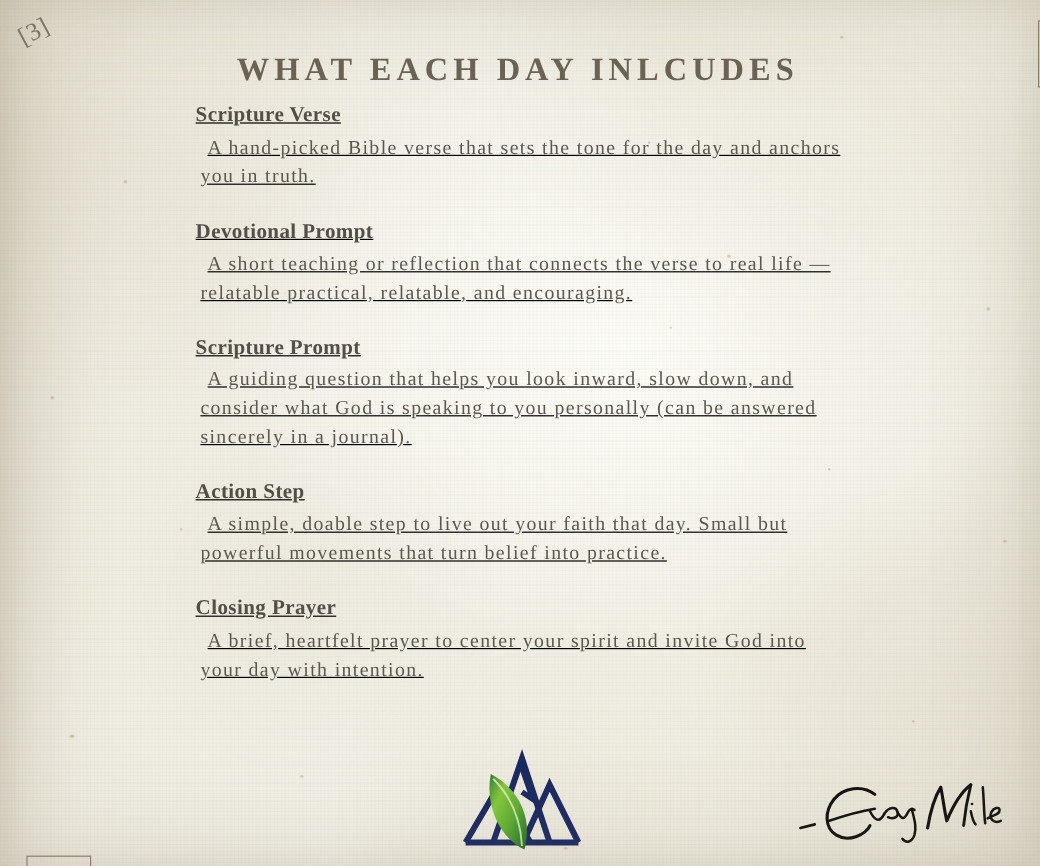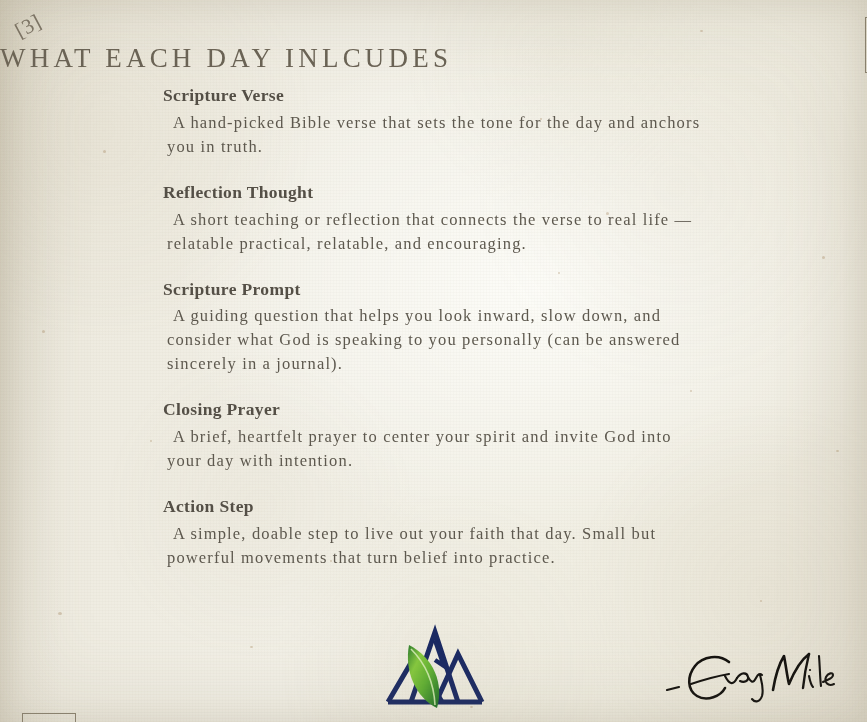--- a/index.html
+++ b/index.html
@@ -104,35 +104,36 @@
   }
   .squares.top-right .sq-a { left: 12px;  top: 0px;  width: 54px; height: 54px; }
   .squares.bottom-left .sq-a { left: 0px;  top: 0px;  width: 52px; height: 52px; }
 
   
   .title {
     position: absolute;
     left: 0;
     right: 4px;
     top: 26px;
+    text-align: center;
     font-size: 27px;
     line-height: 1.1;
-    font-weight: 400;
+    font-weight: 700;
     letter-spacing: 4.2px;
     color: #6a6355;
   }
 
   
   .content {
     position: absolute;
     left: 163px;
     top: 84px;
     width: 545px;
   }
-  .section { margin-bottom: 22px; }
+  .section { margin-bottom: 22px; text-decoration: underline; }
   .section:last-child { margin-bottom: 0; }
 
   .section-heading {
     font-size: 17.5px;
     font-weight: bold;
     color: #544f46;
     letter-spacing: 0.35px;
     margin: 0 0 3px 0;
     line-height: 1.3;
   }
@@ -204,37 +205,37 @@
   <h1 class="title">WHAT EACH DAY INLCUDES</h1>
 
   <div class="content">
 
     <div class="section">
       <div class="section-heading">Scripture Verse</div>
       <p class="section-body">A hand-picked Bible verse that sets the tone for the day and anchors you in truth.</p>
     </div>
 
     <div class="section">
-      <div class="section-heading">Reflection Thought</div>
+      <div class="section-heading">Devotional Prompt</div>
       <p class="section-body">A short teaching or reflection that connects the verse to real life — relatable practical, relatable, and encouraging.</p>
     </div>
 
     <div class="section">
       <div class="section-heading">Scripture Prompt</div>
       <p class="section-body">A guiding question that helps you look inward, slow down, and consider what God is speaking to you personally (can be answered sincerely in a journal).</p>
     </div>
 
     <div class="section">
+      <div class="section-heading">Action Step</div>
+      <p class="section-body">A simple, doable step to live out your faith that day. Small but powerful movements that turn belief into practice.</p>
+    </div>
+
+    <div class="section">
       <div class="section-heading">Closing Prayer</div>
       <p class="section-body">A brief, heartfelt prayer to center your spirit and invite God into your day with intention.</p>
-    </div>
-
-    <div class="section">
-      <div class="section-heading">Action Step</div>
-      <p class="section-body">A simple, doable step to live out your faith that day. Small but powerful movements that turn belief into practice.</p>
     </div>
 
   </div>
 
   <div class="logo">
     <svg viewBox="0 0 115 92" width="115" height="92">
       <defs>
         <linearGradient id="leafGrad" x1="0" y1="0" x2="1" y2="1">
           <stop offset="0%" stop-color="#2f7d2f"></stop>
           <stop offset="28%" stop-color="#86c83f"></stop>

